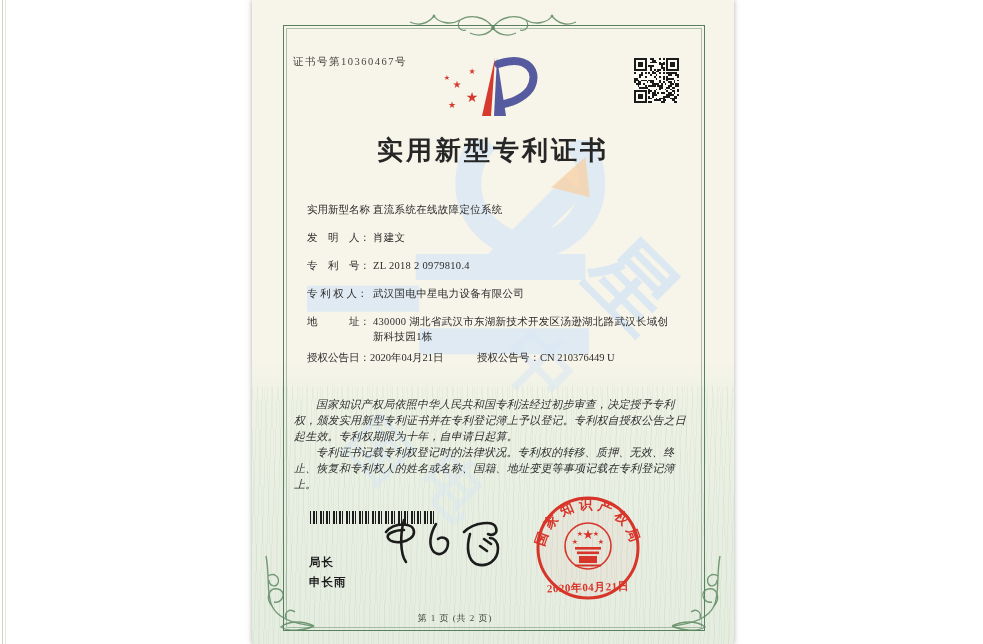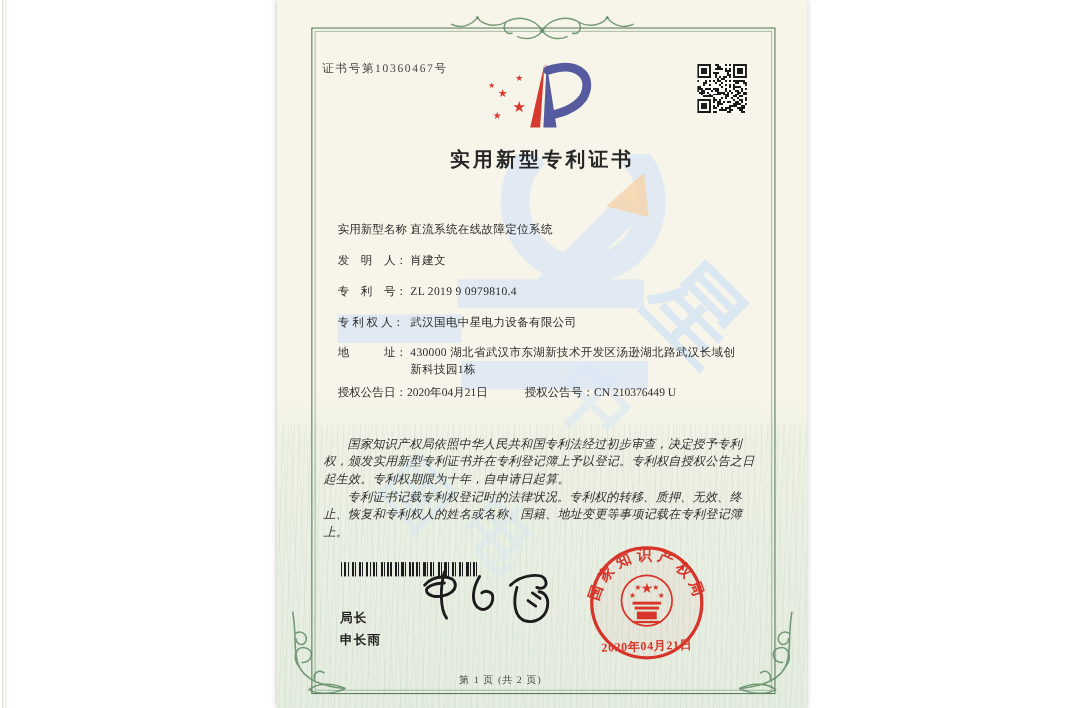--- a/index.html
+++ b/index.html
@@ -40,21 +40,21 @@
   .ornament{position:absolute;z-index:3;}
   
   .content{position:absolute;inset:0;z-index:3;color:#2c2c2c;}
   .cert-no{
     position:absolute;left:41px;top:55px;font-size:10.5px;letter-spacing:1.5px;color:#474740;
   }
   .logo{position:absolute;left:186px;top:52px;width:115px;height:80px;}
   .qr{position:absolute;left:382px;top:58px;width:45px;height:45px;background:#fbfaf3;}
   .title{
     position:absolute;left:0;right:0;top:133px;text-align:center;
-    font-size:18px;font-weight:bold;letter-spacing:3px;color:#262626;
+    font-size:26px;font-weight:bold;letter-spacing:3px;color:#262626;
   }
   .fields{position:absolute;left:55px;top:202px;width:378px;font-size:10.5px;}
   .frow{line-height:15px;margin-bottom:13px;white-space:nowrap;}
   .frow .lbl{display:inline-block;width:66px;vertical-align:top;}
   .frow .val{display:inline-block;vertical-align:top;letter-spacing:.3px;}
   .frow.wrap{white-space:normal;margin-bottom:6px;}
   .frow.wrap .val{width:305px;}
   .pubrow{position:relative;line-height:15px;white-space:nowrap;}
   .pubrow .pair2{position:absolute;left:170px;top:0;}
   .paras{
@@ -367,21 +367,21 @@
     <div class="title">实用新型专利证书</div>
 
     <div class="fields">
       <div class="frow">
         <span class="lbl">实用新型名称：</span><span class="val">直流系统在线故障定位系统</span>
       </div>
       <div class="frow">
         <span class="lbl">发　明　人：</span><span class="val">肖建文</span>
       </div>
       <div class="frow">
-        <span class="lbl">专　利　号：</span><span class="val">ZL 2019 9 0979810.4</span>
+        <span class="lbl">专　利　号：</span><span class="val">ZL 2018 2 0979810.4</span>
       </div>
       <div class="frow">
         <span class="lbl">专 利 权 人：</span><span class="val">武汉国电中星电力设备有限公司</span>
       </div>
       <div class="frow wrap">
         <span class="lbl">地　　　址：</span><span class="val">430000 湖北省武汉市东湖新技术开发区汤逊湖北路武汉长域创新科技园1栋</span>
       </div>
       <div class="pubrow">
         <span><span class="lbl2">授权公告日：</span><span>2020年04月21日</span></span>
         <span class="pair2"><span>授权公告号：</span><span>CN 210376449 U</span></span>

